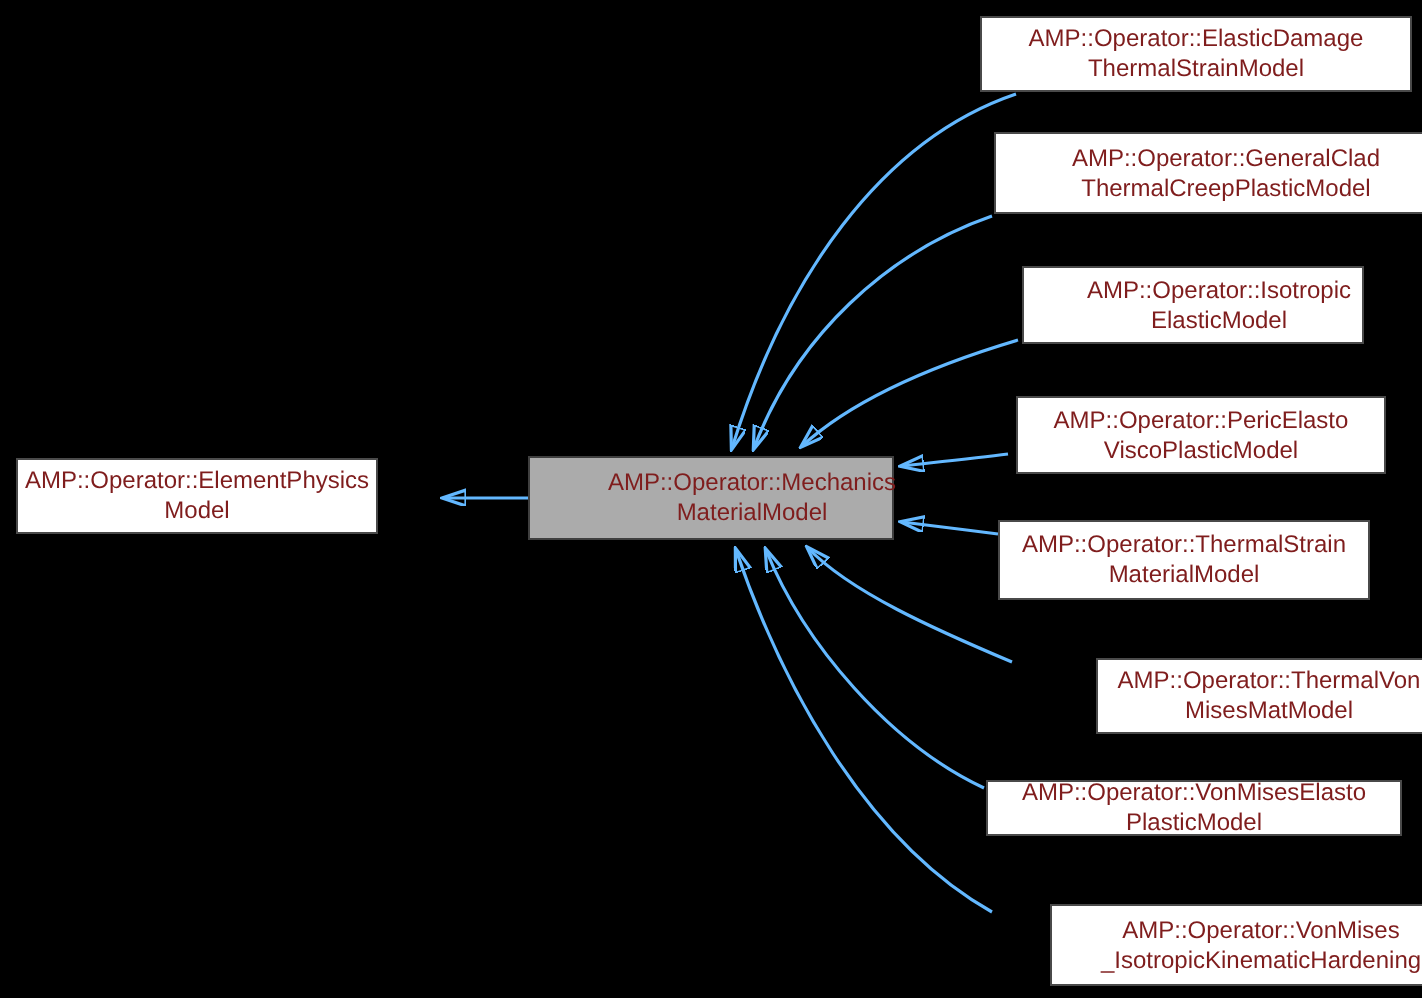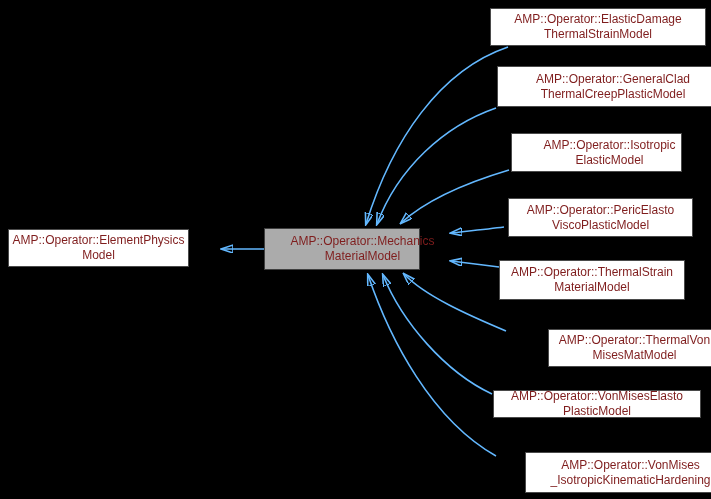--- a/index.html
+++ b/index.html
@@ -41,21 +41,21 @@
     align-items: center;
     justify-content: center;
     white-space: nowrap;
   }
   .node.current {
     background: #ABABAB;
     border-color: #3F3F3F;
   }
   
   #n-base    { left:   8px; top: 229px; width: 181px; height: 38px; }
-  #n-current { left: 264px; top: 228px; width: 156px; height: 42px; padding-left: 41px; }
+  #n-current { left: 264px; top: 228px; width: 183px; height: 42px; padding-left: 41px; }
   #n-d0 { left: 490px; top:   8px; width: 216px; height: 38px; }
   #n-d1 { left: 497px; top:  66px; width: 232px; height: 41px; }
   #n-d2 { left: 511px; top: 133px; width: 171px; height: 39px; padding-left: 26px; }
   #n-d3 { left: 508px; top: 198px; width: 185px; height: 39px; }
   #n-d4 { left: 499px; top: 260px; width: 186px; height: 40px; }
   #n-d5 { left: 508px; top: 329px; width: 173px; height: 38px; margin-left: 40px; }
   #n-d6 { left: 493px; top: 390px; width: 208px; height: 28px; }
   #n-d7 { left: 497px; top: 452px; width: 211px; height: 41px; margin-left: 28px; }
 </style>
 </head>

